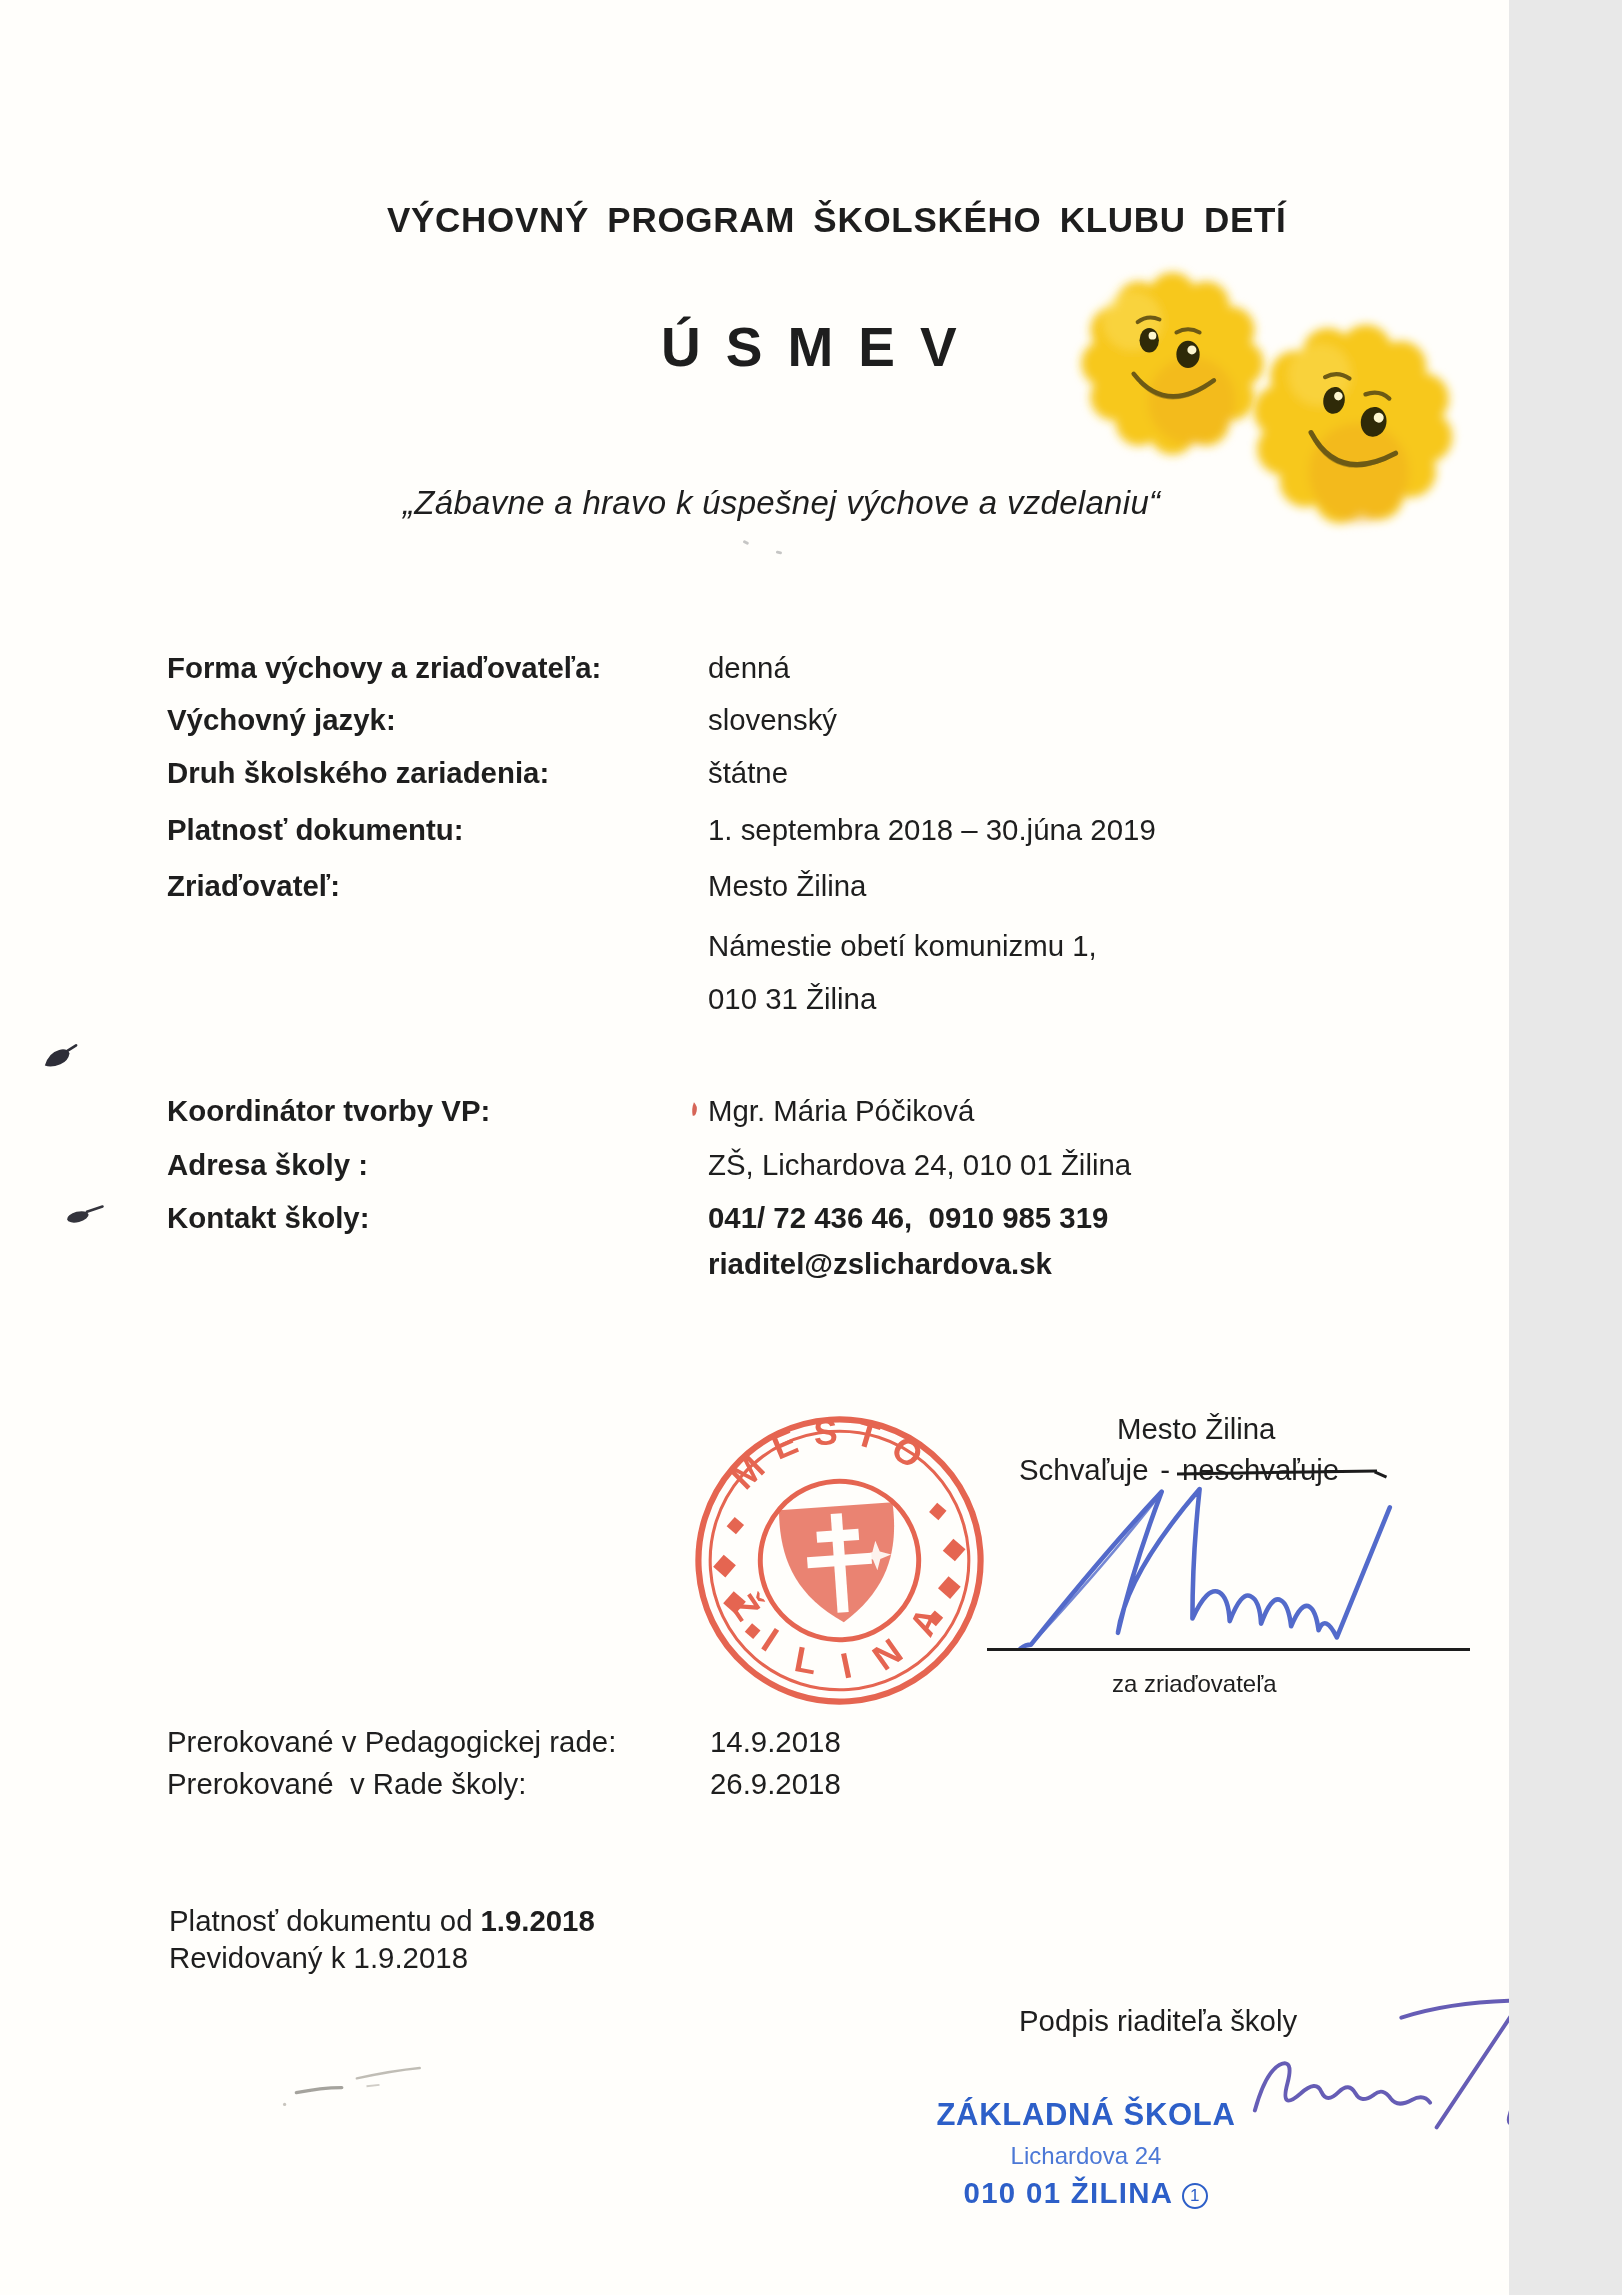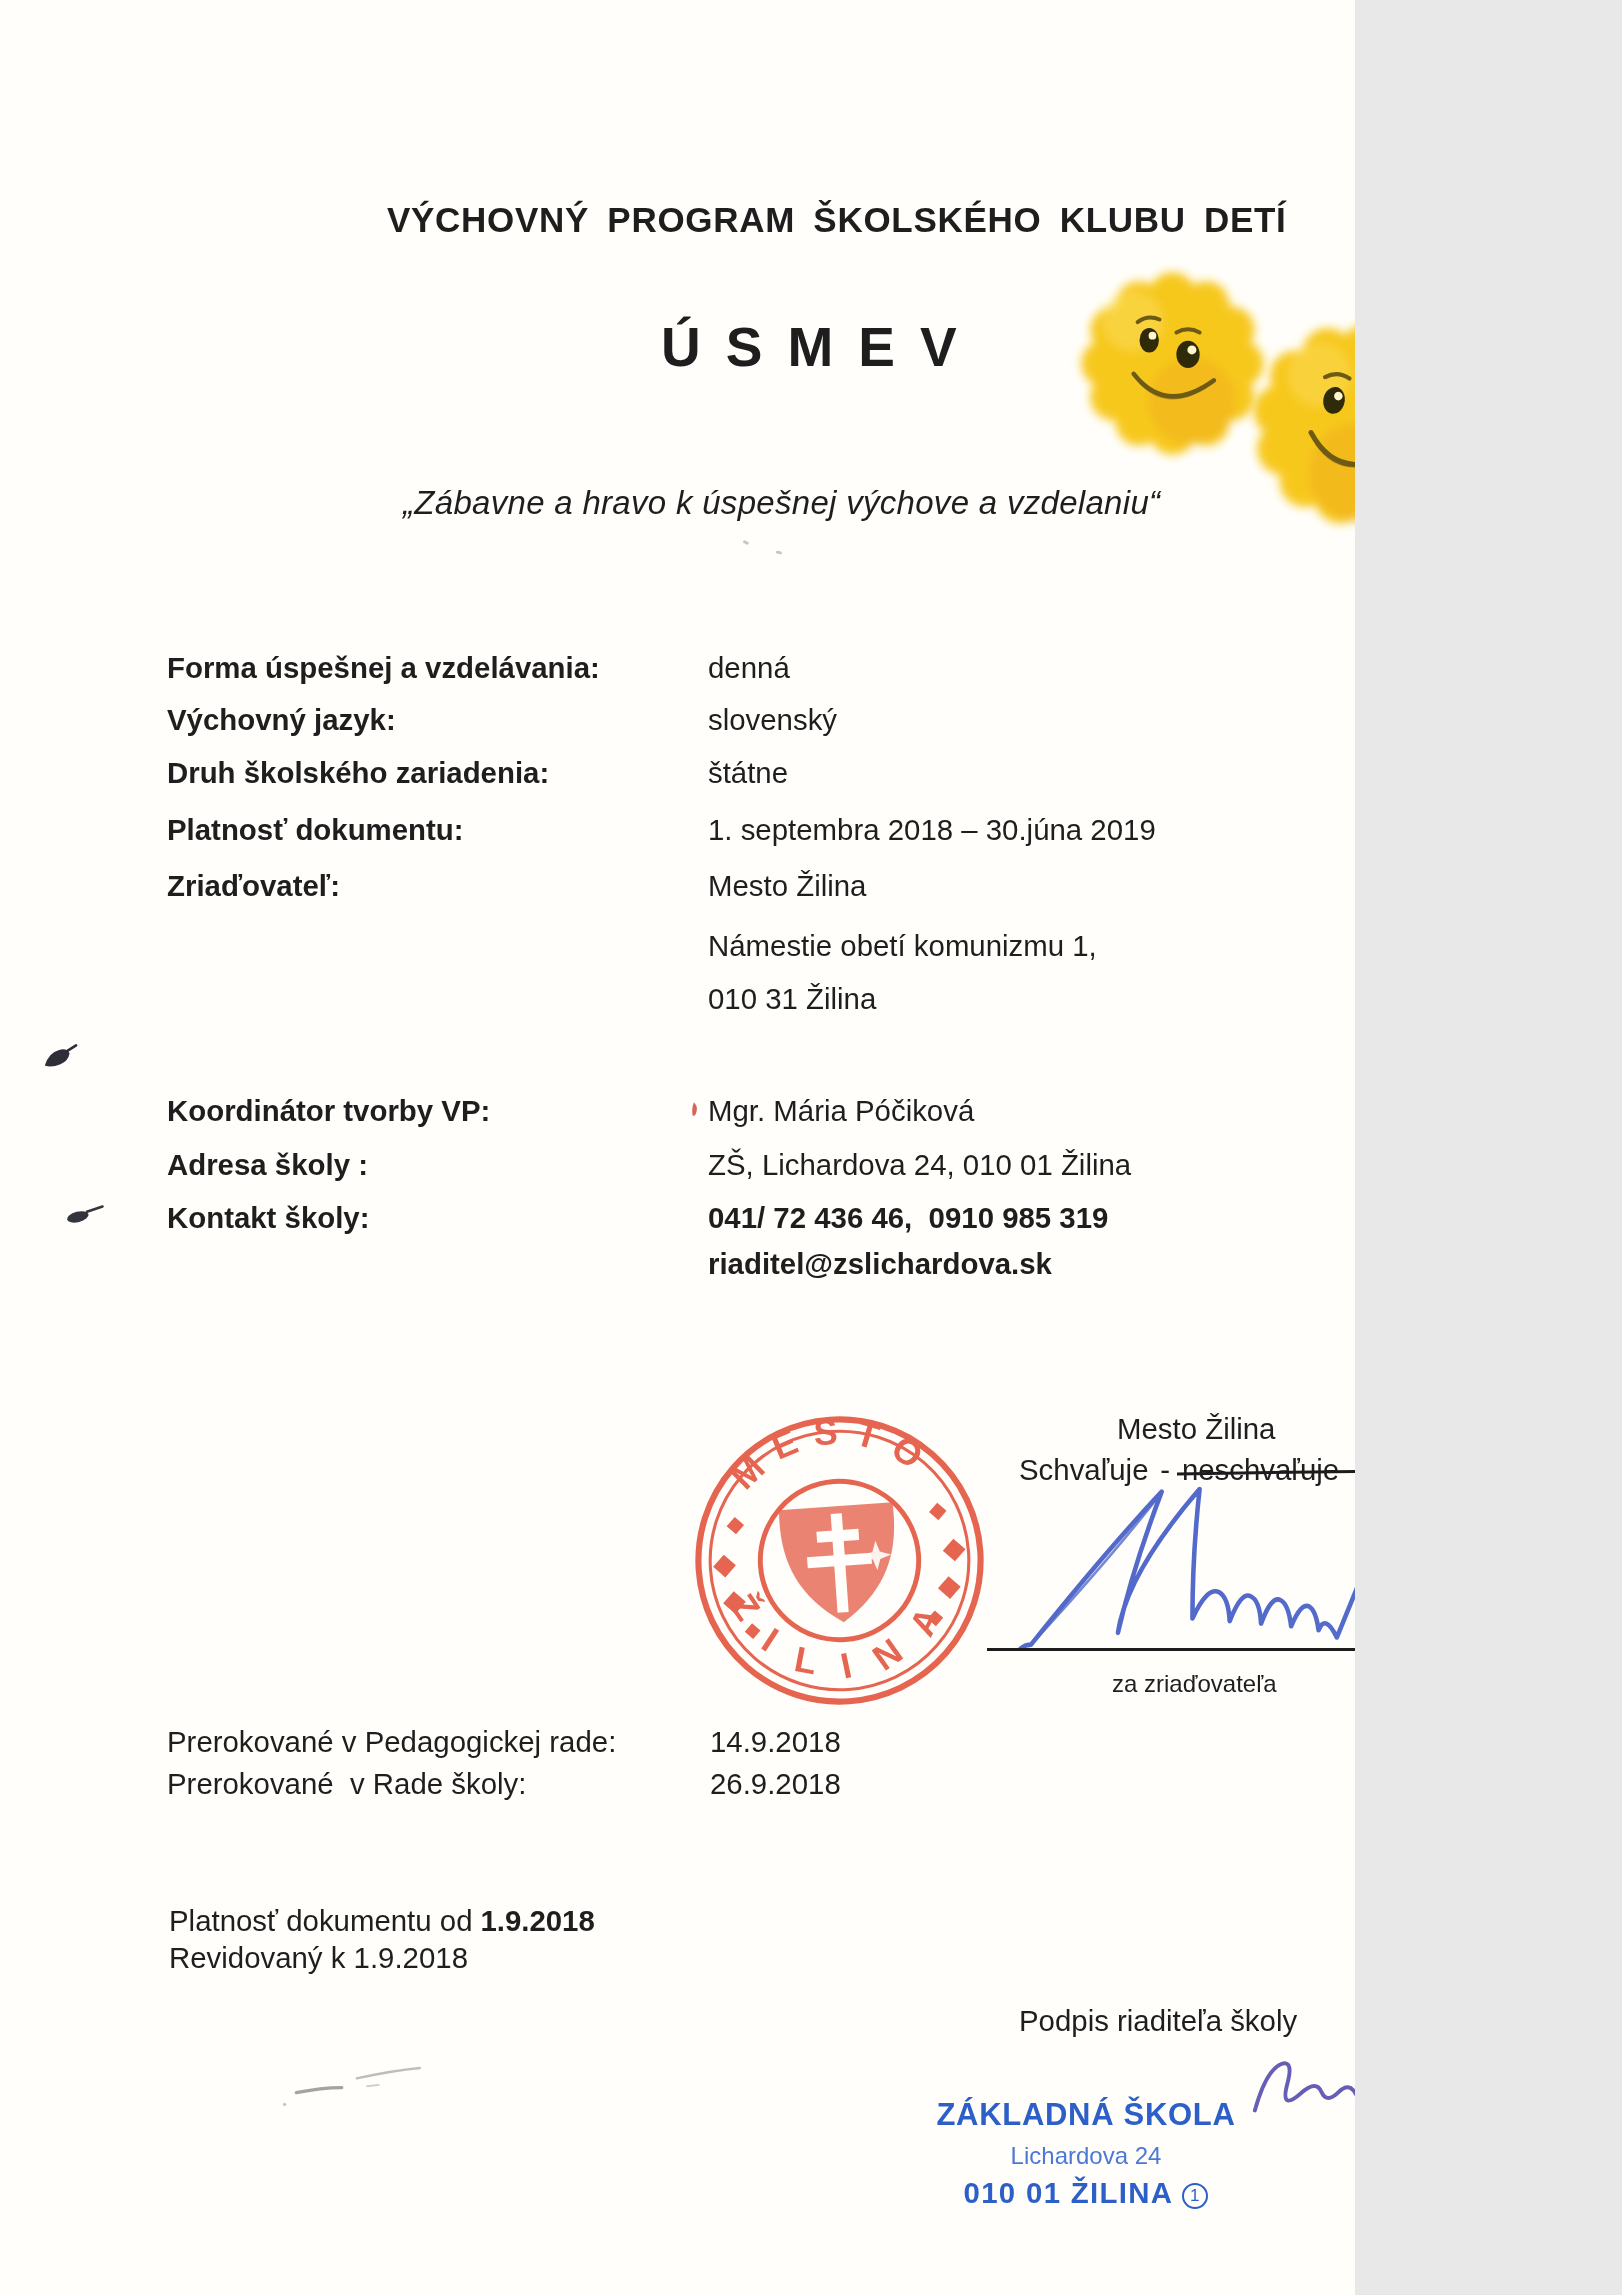--- a/index.html
+++ b/index.html
@@ -7,21 +7,21 @@
     --stamp-red:#e2503a;
     --school-blue:#2d5fc8;
     --school-blue-light:#4c78d6;
     --sig-blue:#4a63c8;
     --sig-purple:#5e55b2;
     --pencil:#b0aca4;
   }
   html,body{margin:0;padding:0;background:#e8e8e8;}
   .page{
     position:relative;
-    width:1355px;height:2295px;
+    width:1509px;height:2295px;
     background:#fffefb;
     overflow:hidden;
     font-family:"Liberation Sans", sans-serif;
     color:var(--ink);
   }
   .abs{position:absolute;}
   .doc-title{
     left:387px;top:200px;
     font-size:35px;font-weight:bold;
     letter-spacing:0.7px;word-spacing:7.9px;
@@ -161,21 +161,21 @@
       <path d="M 10,-44 Q 28,-54 44,-44" stroke-width="6"></path>
     </g>
     <ellipse cx="-32" cy="-28" rx="15" ry="19" fill="#2f2a08"></ellipse>
     <circle cx="-27" cy="-35" r="6" fill="#fdf6cf"></circle>
     <ellipse cx="28" cy="-8" rx="18" ry="21" fill="#2f2a08"></ellipse>
     <circle cx="34" cy="-15" r="7" fill="#fdf6cf"></circle>
     <path d="M -56,22 Q -6,86 66,30" fill="none" stroke="#6d5a15" stroke-width="7" stroke-linecap="round"></path>
     <path d="M -46,36 Q -4,80 54,40" fill="none" stroke="#6d5a15" stroke-width="4" opacity="0.5" stroke-linecap="round"></path>
   </svg>
 
-  <div class="frow" style="top:651px"><span class="flabel">Forma úspešnej a vzdelávania:</span><span class="fvalue">denná</span></div>
+  <div class="frow" style="top:651px"><span class="flabel">Forma výchovy a zriaďovateľa:</span><span class="fvalue">denná</span></div>
   <div class="frow" style="top:703px"><span class="flabel">Výchovný jazyk:</span><span class="fvalue">slovenský</span></div>
   <div class="frow" style="top:756px"><span class="flabel">Druh školského zariadenia:</span><span class="fvalue">štátne</span></div>
   <div class="frow" style="top:813px"><span class="flabel">Platnosť dokumentu:</span><span class="fvalue">1. septembra 2018 – 30.júna 2019</span></div>
   <div class="frow" style="top:869px"><span class="flabel">Zriaďovateľ:</span><span class="fvalue">Mesto Žilina</span></div>
   <div class="frow" style="top:929px"><span class="flabel"></span><span class="fvalue">Námestie obetí komunizmu 1,</span></div>
   <div class="frow" style="top:982px"><span class="flabel"></span><span class="fvalue">010 31 Žilina</span></div>
   <div class="frow" style="top:1094px"><span class="flabel">Koordinátor tvorby VP:</span><span class="fvalue">Mgr. Mária Póčiková</span></div>
   <div class="frow" style="top:1148px"><span class="flabel">Adresa školy :</span><span class="fvalue">ZŠ, Lichardova 24, 010 01 Žilina</span></div>
   <div class="frow vbold" style="top:1201px"><span class="flabel">Kontakt školy:</span><span class="fvalue">041/ 72 436 46,  0910 985 319</span></div>
   <div class="frow vbold" style="top:1247px"><span class="flabel"></span><span class="fvalue">riaditel@zslichardova.sk</span></div>

